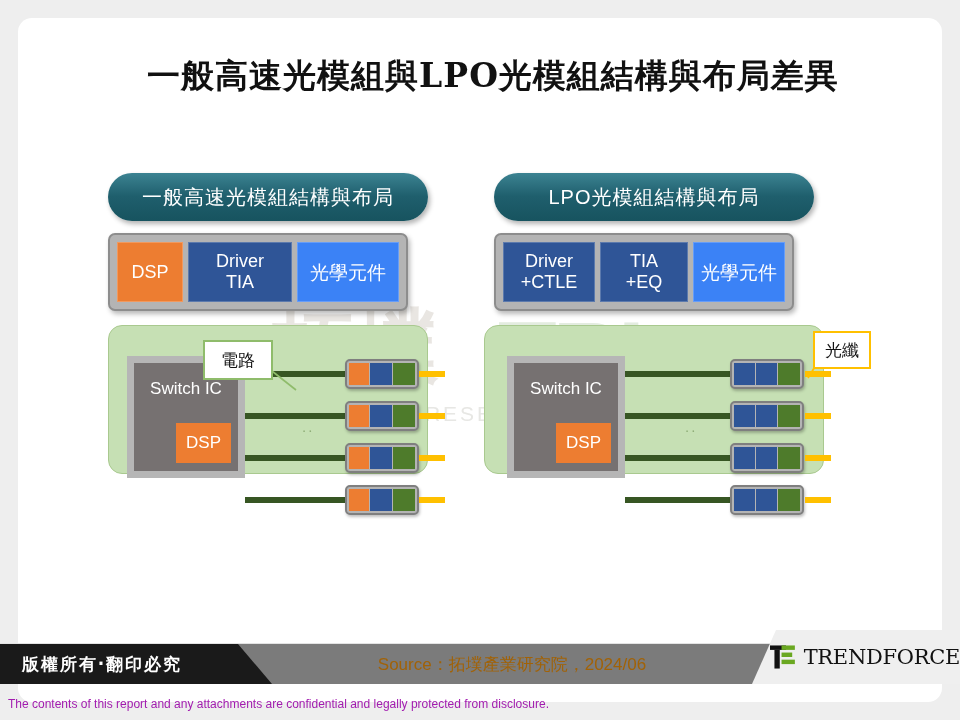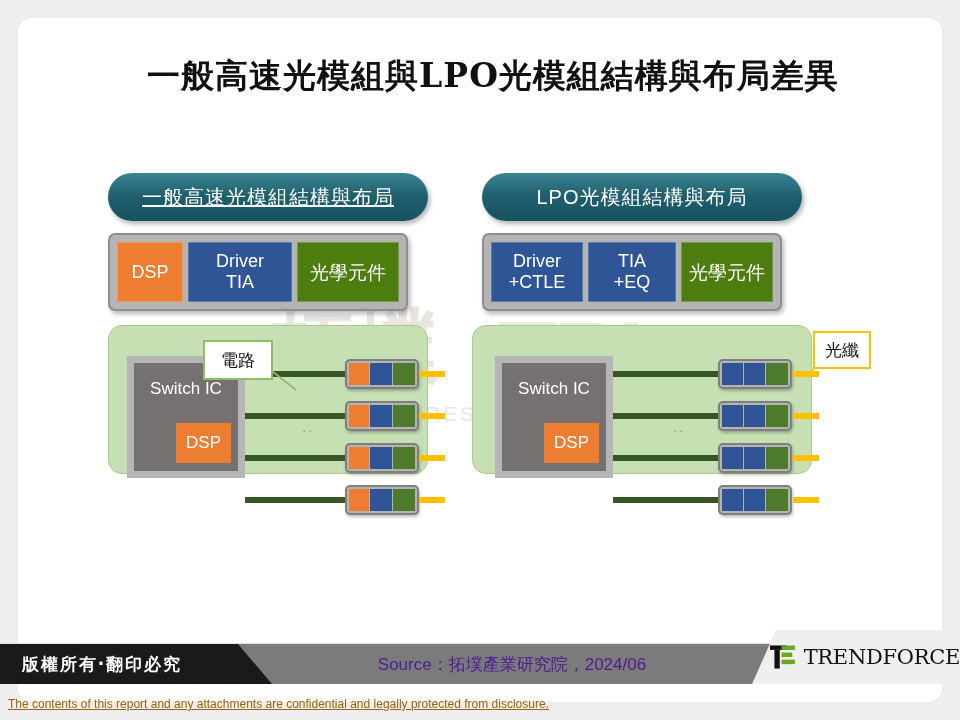--- a/index.html
+++ b/index.html
@@ -67,34 +67,34 @@
     font-size: 33px;
     color: #111111;
     letter-spacing: 1px;
     z-index: 4;
     padding-left: 26px;
   }
 
   
   .panel { position: absolute; z-index: 3; }
   #panel-left  { left: 90px;  top: 155px; width: 340px; }
-  #panel-right { left: 452px; top: 155px; width: 340px; }
+  #panel-right { left: 464px; top: 155px; width: 340px; }
 
   .panel-header {
     position: relative;
     height: 48px;
     border-radius: 24px;
     background: linear-gradient(180deg, #3c8392 0%, #1f5f6d 48%, #17535f 100%);
     box-shadow: 2px 3px 5px rgba(0,0,0,.30);
     display: flex; align-items: center; justify-content: center;
     color: #ffffff;
     font-size: 20px;
     letter-spacing: 1px;
   }
-  #panel-left .panel-header  { width: 320px; margin-left: 0px; text-decoration: underline; }
+  #panel-left .panel-header  { width: 320px; margin-left: 0px; }
   #panel-right .panel-header { width: 320px; margin-left: 12px; }
 
   
   .module-strip {
     position: relative;
     margin-top: 12px;
     height: 78px;
     background: #b4b4b4;
     border: 2px solid #8d8d8d;
     border-radius: 7px;
@@ -110,21 +110,21 @@
   .mod-block {
     display: flex; align-items: center; justify-content: center;
     text-align: center;
     color: #ffffff;
     font-size: 18px;
     line-height: 21px;
     border: 1px solid rgba(255,255,255,.22);
   }
   .mod-orange { background: #ed7d31; }
   .mod-blue   { background: #2f5597; }
-  .mod-green  { background: #4d7c0f; }
+  .mod-green  { background: #3b82f6; }
 
   
   #ls-dsp    { flex: 0 0 66px; }
   #ls-driver { flex: 0 0 104px; }
   #ls-optic  { flex: 1 1 auto; font-size: 19px; }
   
   #rs-driver { flex: 0 0 92px; }
   #rs-tia    { flex: 0 0 88px; }
   #rs-optic  { flex: 1 1 auto; font-size: 19px; }
 
@@ -256,21 +256,21 @@
     padding-left: 22px;
     font-size: 17px;
     font-weight: bold;
     letter-spacing: 2px;
     font-family: "DejaVu Sans", sans-serif;
   }
   #footer-source {
     position: absolute;
     left: 272px; top: 0; width: 480px; height: 40px;
     display: flex; align-items: center; justify-content: center;
-    color: #4c1d95;
+    color: #a16207;
     font-size: 17px;
   }
   #footer-logo-wrap {
     position: absolute;
     left: 752px; top: -14px; width: 208px; height: 54px;
     background: #efefef;
     clip-path: polygon(24px 0, 208px 0, 208px 54px, 0 54px);
     display: flex; align-items: center;
     padding-left: 18px;
   }
@@ -278,23 +278,22 @@
   #tf-name {
     font-family: "DejaVu Serif", "Liberation Serif", serif;
     font-size: 21px;
     color: #111111;
     letter-spacing: -.3px;
   }
   #disclaimer {
     position: absolute;
     left: 8px; bottom: 9px;
     font-size: 12px;
-    color: #a16207;
+    color: #a21caf;
     z-index: 7;
-    text-decoration: underline;
   }
   #footer-topline {
     position: absolute;
     left: 0; bottom: 76px; width: 960px; height: 1px;
     background: #e3e3e3;
     z-index: 6;
   }
 </style>
 </head>
 <body>

